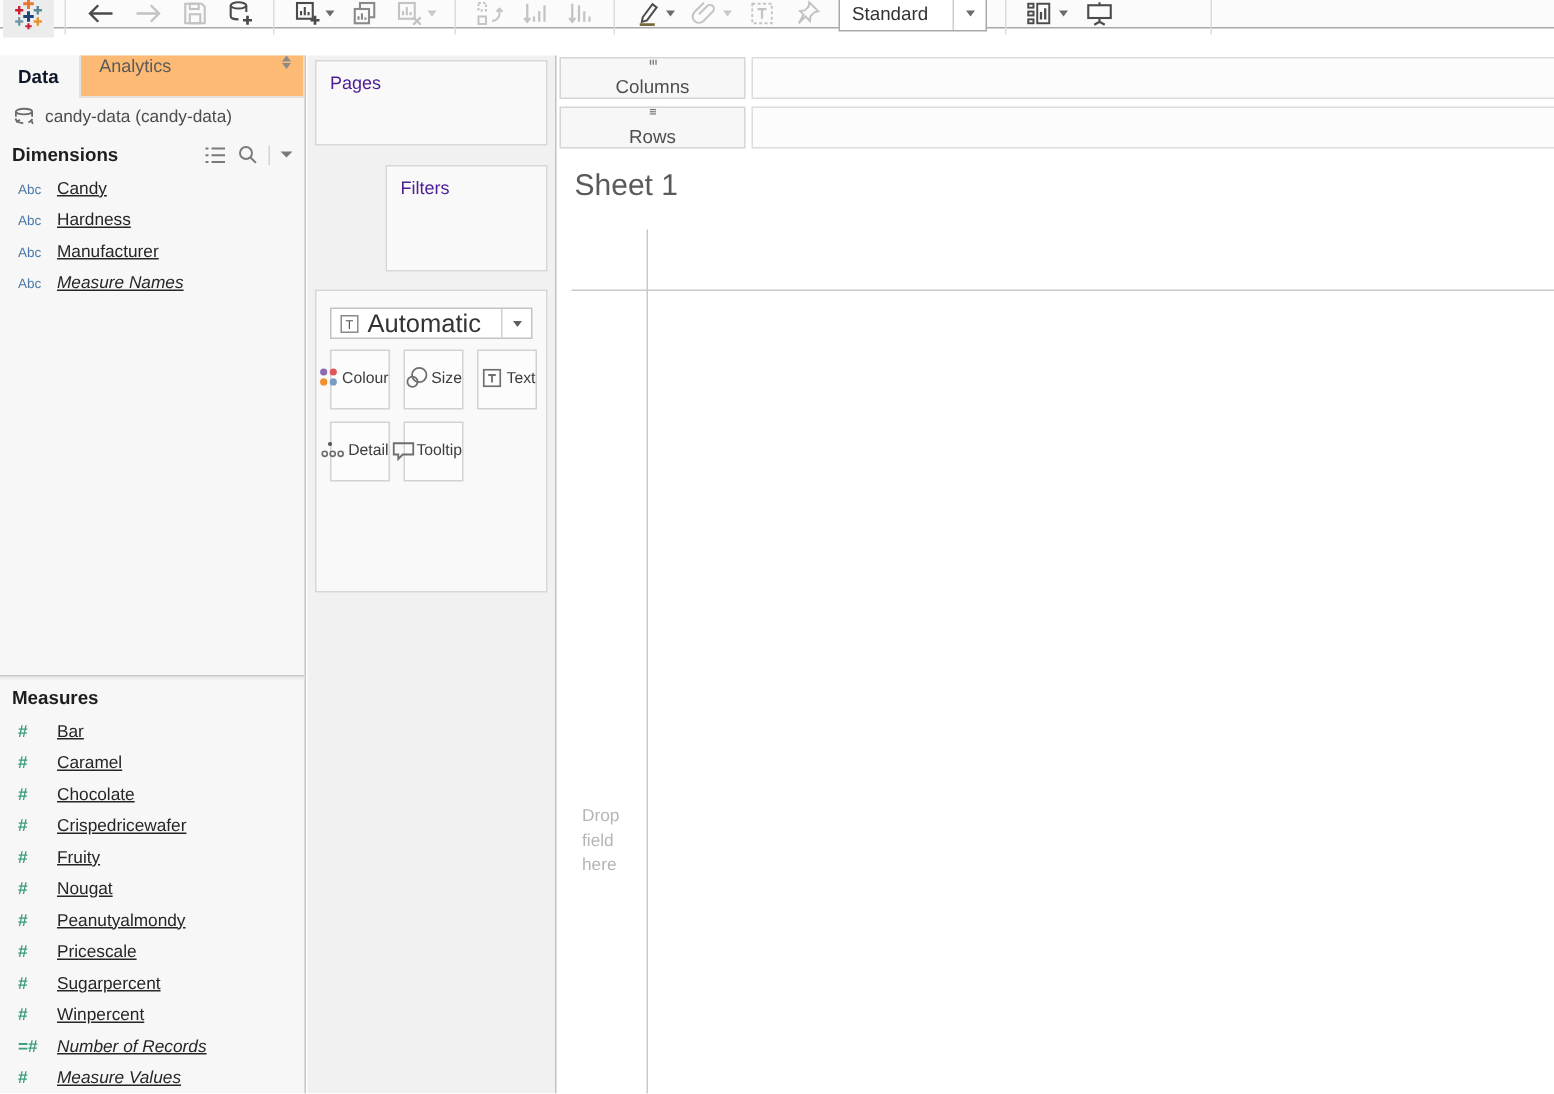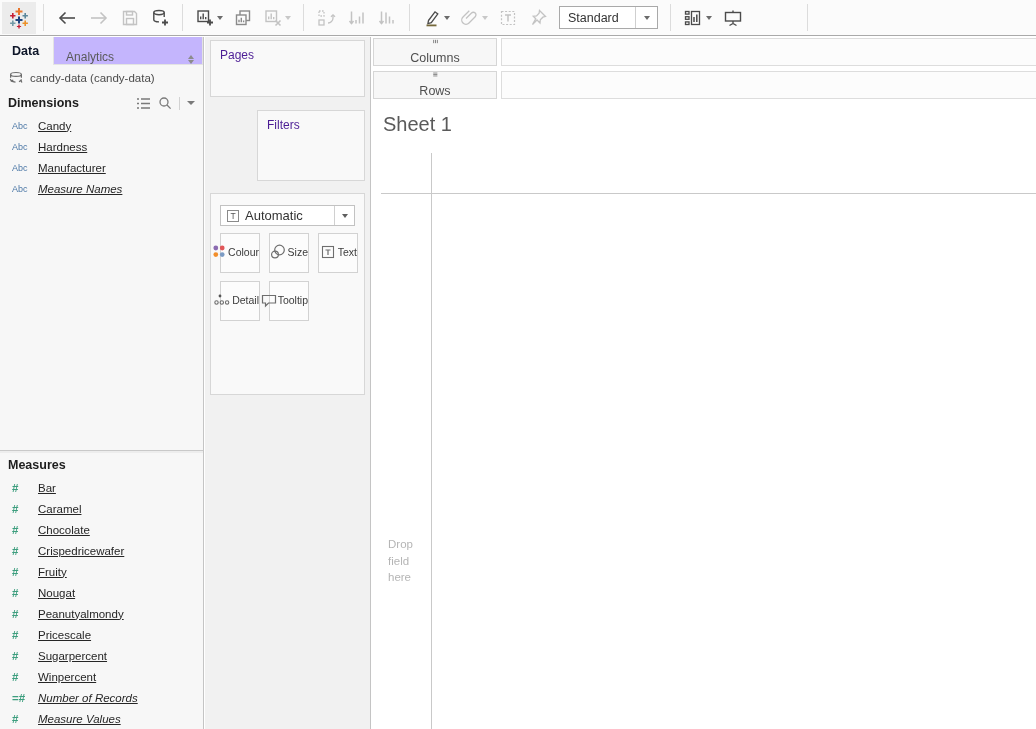--- a/index.html
+++ b/index.html
@@ -1,20 +1,20 @@
 <!DOCTYPE html>
 <html><head>
 <meta charset="utf-8">
 <style>
   * { margin:0; padding:0; box-sizing:border-box; }
   html,body { width:1036px; height:729px; overflow:hidden; }
   body { font-family:"Liberation Sans", sans-serif; font-size:12px; color:#262626; background:#ffffff; position:relative; }
 
   
-  .toolbar { position:absolute; top:0; left:0; right:0; height:36px; background:#fbfbfb;
+  .toolbar { position:absolute; top:0; left:0; right:0; height:19px; background:#fbfbfb;
              border-bottom:1px solid #a9a9a9; display:flex; align-items:center; }
   .tb-logo { width:34px; height:32px; margin-left:2px; background:#ececec; display:flex;
              align-items:center; justify-content:center; }
   .tb-sep { width:1px; height:27px; background:#dcdcdc; margin:0 7px; }
   .tb-btn { height:30px; padding:0 5px; display:flex; align-items:center; justify-content:center; }
   .tb-btn svg { display:block; }
   .ic-dark  { color:#4b4b4b; }
   .ic-mid   { color:#8a8a8a; }
   .ic-dis   { color:#c3c3c3; }
   .tb-caret { width:0; height:0; border-left:3.5px solid transparent; border-right:3.5px solid transparent;
@@ -25,21 +25,21 @@
   .fit-combo .fit-label { flex:1; padding-left:8px; font-size:12.5px; color:#333; }
   .fit-combo .fit-caret-box { width:22px; align-self:stretch; border-left:1px solid #cfcfcf;
                display:flex; align-items:center; justify-content:center; }
 
   
   .data-pane { position:absolute; top:37px; left:0; width:204px; bottom:0; background:#f7f7f7;
                border-right:1px solid #c4c4c4; display:flex; flex-direction:column; }
   .dp-tabs { height:28px; display:flex; align-items:stretch; flex:0 0 auto; }
   .dp-tab-data { display:flex; align-items:center; padding:0 14px 0 12px; font-weight:bold;
                  font-size:12.5px; color:#0f172a; }
-  .dp-tab-analytics { flex:1; display:flex; align-items:flex-end; background:#c4b5fd;
+  .dp-tab-analytics { flex:1; display:flex; align-items:flex-start; background:#fdba74;
                  border:1px solid #e3e3e3; border-top:none; color:#5a5a5a; font-size:12px;
                  padding:0 8px 0 12px; }
   .updown { display:flex; flex-direction:column; margin-left:auto; gap:1px; }
   .updown b { width:0; height:0; border-left:3.5px solid transparent; border-right:3.5px solid transparent; }
   .updown .up { border-bottom:4px solid #8b8b8b; }
   .updown .dn { border-top:4px solid #8b8b8b; }
   .dp-source { height:26px; display:flex; align-items:center; gap:6px; padding:0 8px; flex:0 0 auto;
                color:#4c4c4c; font-size:11.5px; }
   .dp-dims-header, .dp-meas-header { height:24px; display:flex; align-items:center; padding:0 8px;
                font-weight:bold; font-size:12.5px; color:#1e1e1e; flex:0 0 auto; }
@@ -61,21 +61,21 @@
                  border-right:1px solid #c4c4c4; }
   .card { position:absolute; left:5px; right:5px; background:#f9f9f9; border:1px solid #d7d7d7; }
   .card-label { padding:7px 0 0 9px; color:#4c1d95; font-size:12px; }
   #card-pages   { top:3px;   height:57px; }
   #card-filters { top:73px;  height:71px;margin-left:47px; }
   #card-marks   { top:156px; height:202px; }
   .mark-type { margin:11px 9px 0 9px; height:21px; background:#ffffff; border:1px solid #c2c2c2;
                display:flex; align-items:center; }
   .mt-ticon { width:12px; height:12px; border:1px solid #8a8a8a; margin:0 6px 0 6px; font-size:8.5px;
               display:flex; align-items:center; justify-content:center; color:#555; }
-  .mt-label { flex:1; font-size:13px; color:#333; }
+  .mt-label { flex:1; font-size:17px; color:#333; }
   .mt-caret-box { width:20px; align-self:stretch; border-left:1px solid #d0d0d0; display:flex;
               align-items:center; justify-content:center; }
   .mt-caret { width:0; height:0; border-left:3.5px solid transparent; border-right:3.5px solid transparent;
               border-top:4px solid #5f5f5f; }
   .marks-grid { display:grid; grid-template-columns:40px 40px 40px; gap:8px 9px; padding:7px 0 0 9px; }
   .mark-btn { width:40px; height:40px; background:#fcfcfc; border:1px solid #d2d2d2; display:flex;
               flex-direction:row; align-items:center; justify-content:flex-end; padding-bottom:2px; }
   .mark-btn .mb-ic { flex:1; display:flex; align-items:center; justify-content:center; }
   .mark-btn .mb-label { font-size:10.5px; color:#3c3c3c; line-height:12px; }
 

